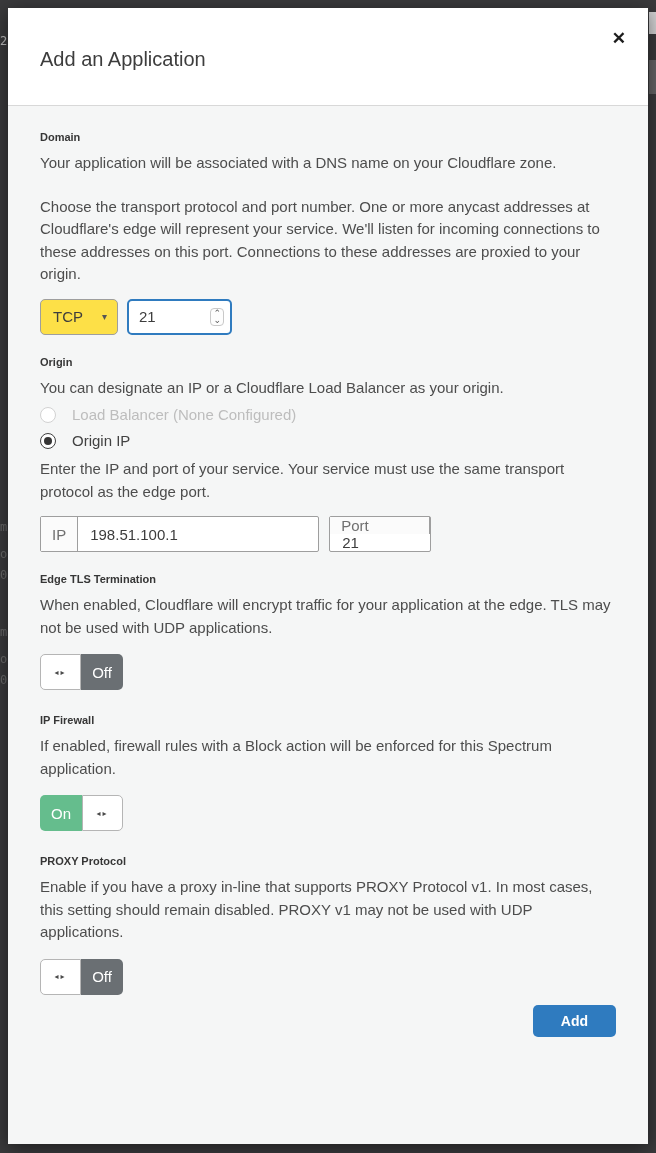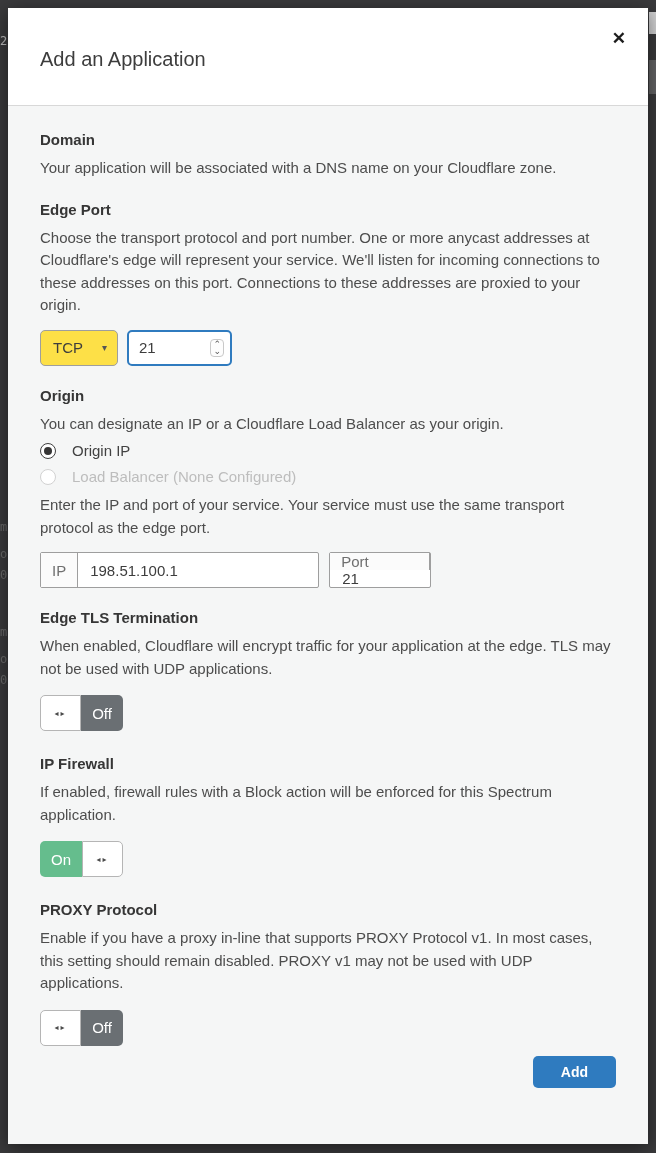--- a/index.html
+++ b/index.html
@@ -34,21 +34,21 @@
     padding-top: 40px; font-size: 20px; font-weight: 400; color: #3d3d3d;
   }
   .close-btn {
     position: absolute; top: 18px; right: 18px; background: none; border: 0;
     font-size: 17px; font-weight: 700; color: #1c1c1c; cursor: pointer; padding: 4px;
     line-height: 1;
   }
   .modal-body { padding: 25px 32px 0; }
 
   .field { margin-bottom: 21px; }
-  .field-label { font-size: 15px; font-weight: 700; color: #363636; margin-bottom: 9px; }
+  .field-label { font-size: 11px; font-weight: 700; color: #363636; margin-bottom: 9px; }
   .field-desc { font-size: 15px; color: #4d4d4d; line-height: 22.5px; margin-bottom: 13px; max-width: 585px; }
 
   .row { display: flex; align-items: center; }
 
   .text-input {
     height: 34px; border: 1px solid #9e9e9e; border-radius: 5px;
     padding: 0 12px; font-size: 15px; color: #3d3d3d; background: #fff; outline: none;
     font-family: "Liberation Sans", sans-serif;
   }
   .domain-input { width: 165px; }
@@ -159,48 +159,47 @@
     </div>
 
     <div class="modal-body">
 
       <section class="field">
         <div class="field-label">Domain</div>
         <p class="field-desc">Your application will be associated with a DNS name on your Cloudflare zone.</p>
       </section>
 
       <section class="field">
-        <div class="field-label">Edge Port</div>
         <p class="field-desc">Choose the transport protocol and port number. One or more anycast addresses at Cloudflare's edge will represent your service. We'll listen for incoming connections to these addresses on this port. Connections to these addresses are proxied to your origin.</p>
         <div class="row">
           <div class="select">
             <span>TCP</span>
             <span class="caret">▾</span>
           </div>
           <div class="number-wrap">
             <input class="number-input" type="text" value="21" style="">
             <span class="stepper">
               <span class="step-up">⌃</span>
               <span class="step-down">⌄</span>
             </span>
           </div>
         </div>
       </section>
 
       <section class="field">
         <div class="field-label">Origin</div>
         <p class="field-desc" style="margin-bottom:7px">You can designate an IP or a Cloudflare Load Balancer as your origin.</p>
 
+        <div class="radio-row disabled">
+          <span class="radio"></span>
+          <span class="radio-label">Load Balancer (None Configured)</span>
+        </div>
         <div class="radio-row">
           <span class="radio checked"></span>
           <span class="radio-label">Origin IP</span>
-        </div>
-        <div class="radio-row disabled">
-          <span class="radio"></span>
-          <span class="radio-label">Load Balancer (None Configured)</span>
         </div>
 
         <p class="field-desc instructions">Enter the IP and port of your service. Your service must use the same transport protocol as the edge port.</p>
 
         <div class="row">
           <div class="addon-group ip-group">
             <span class="addon">IP</span>
             <input class="addon-input" type="text" value="198.51.100.1" style="">
           </div>
           <div class="addon-group port-group">

